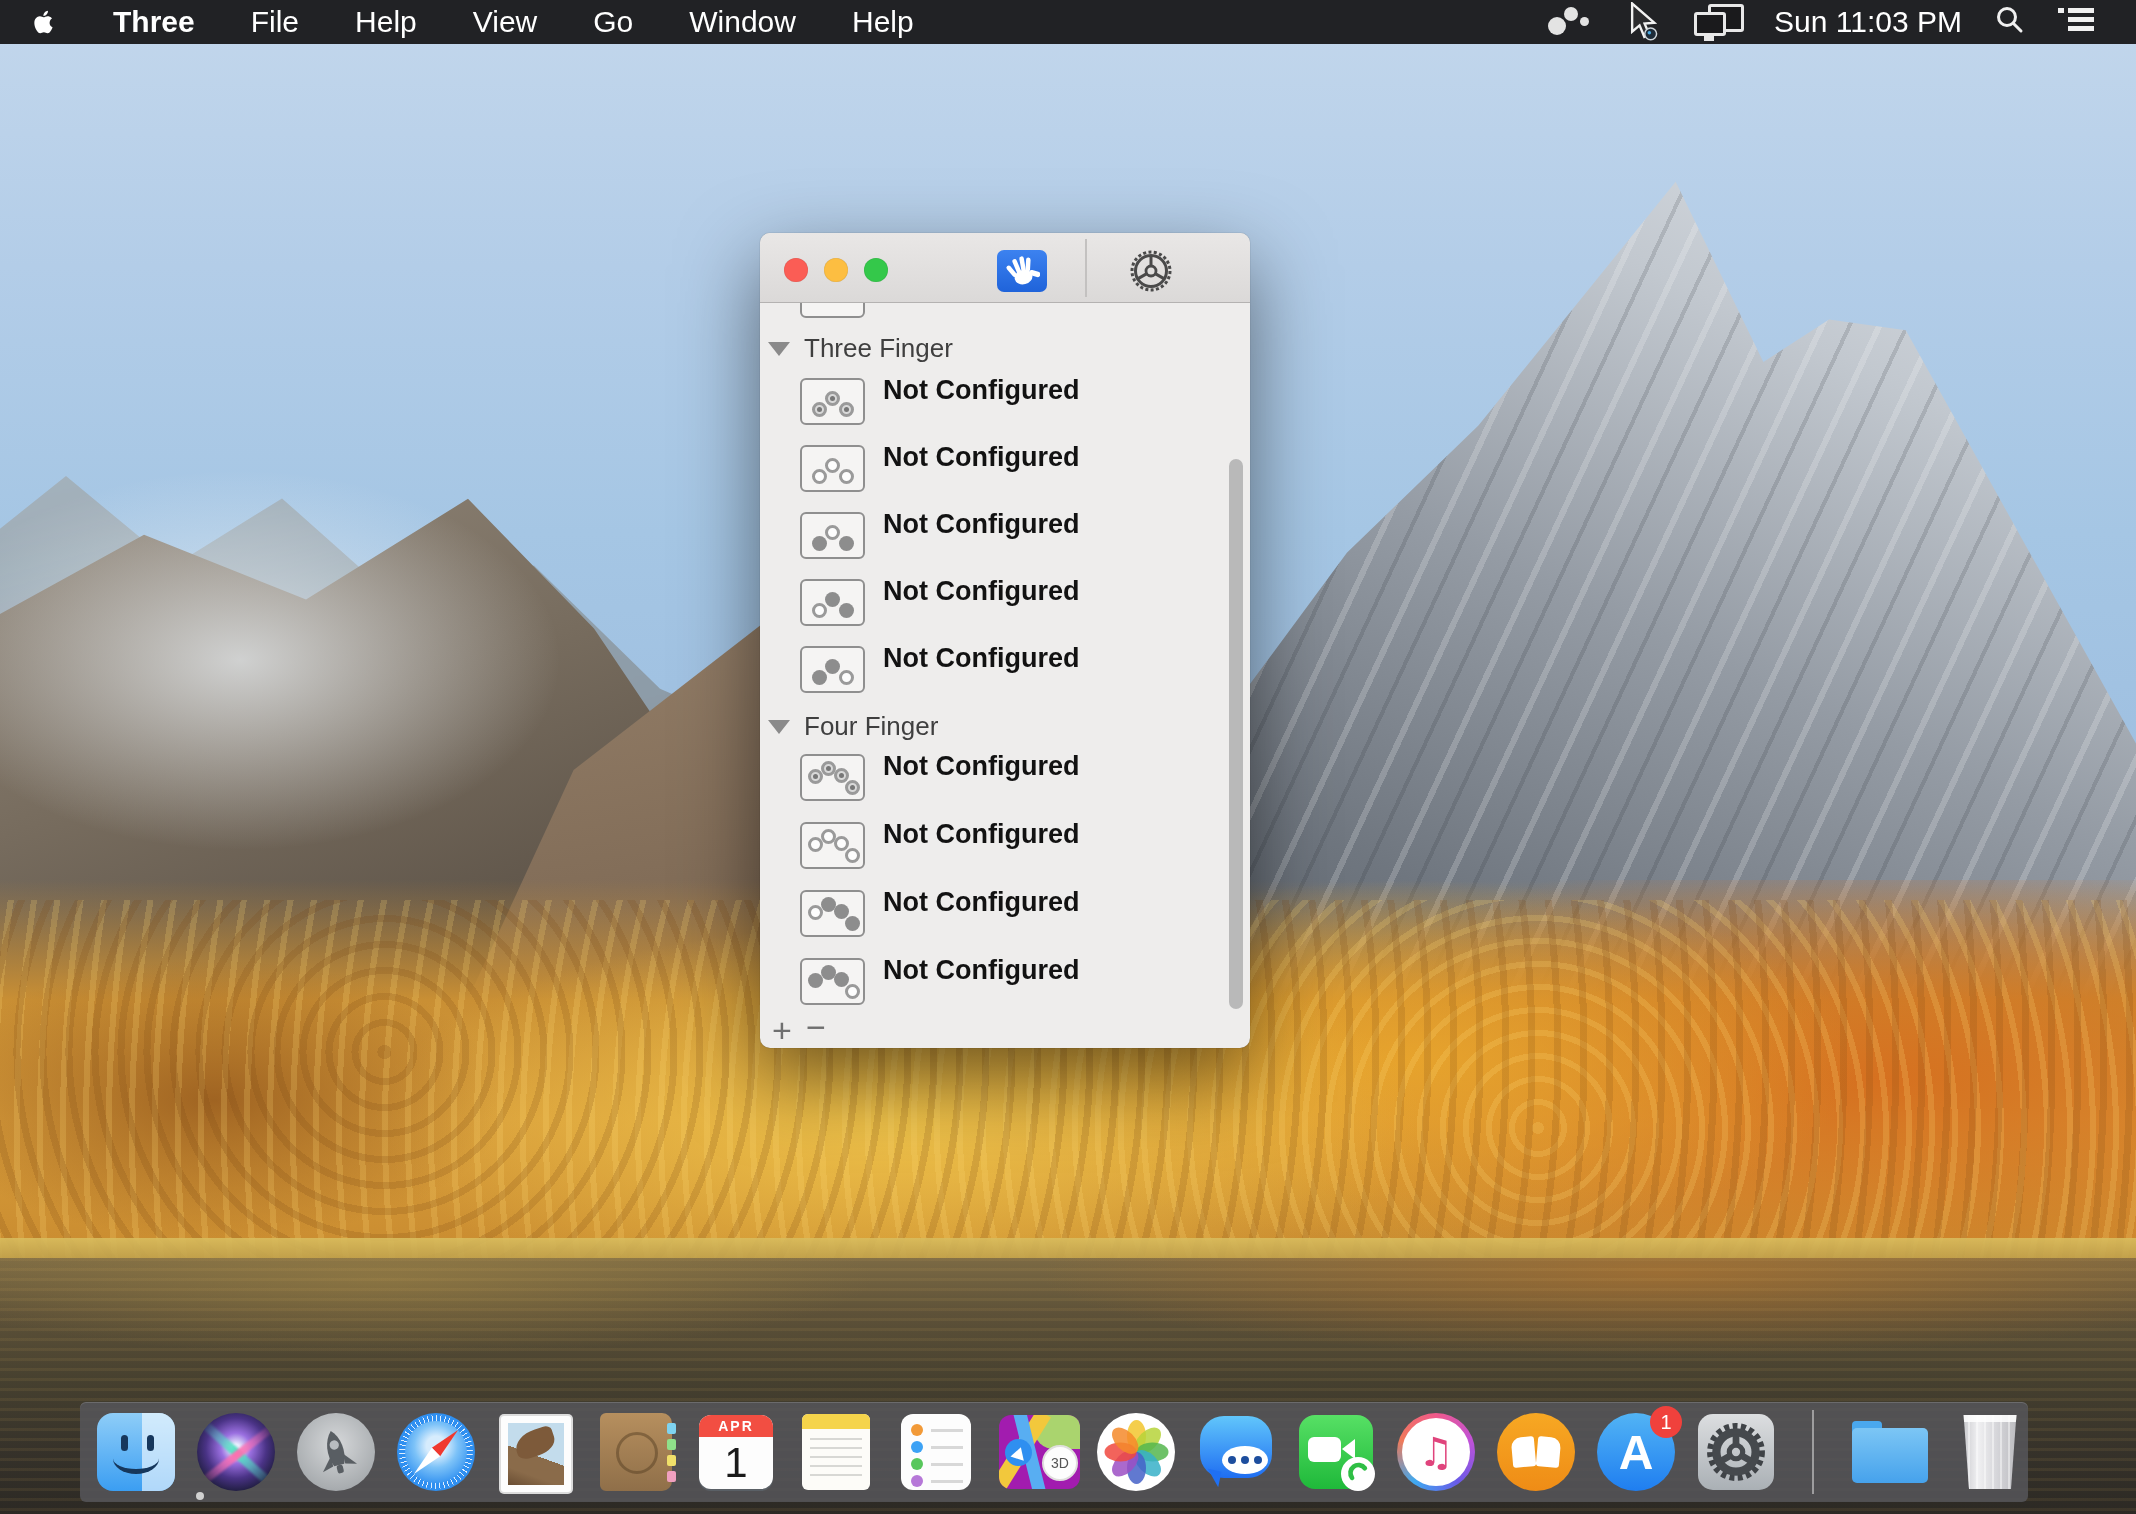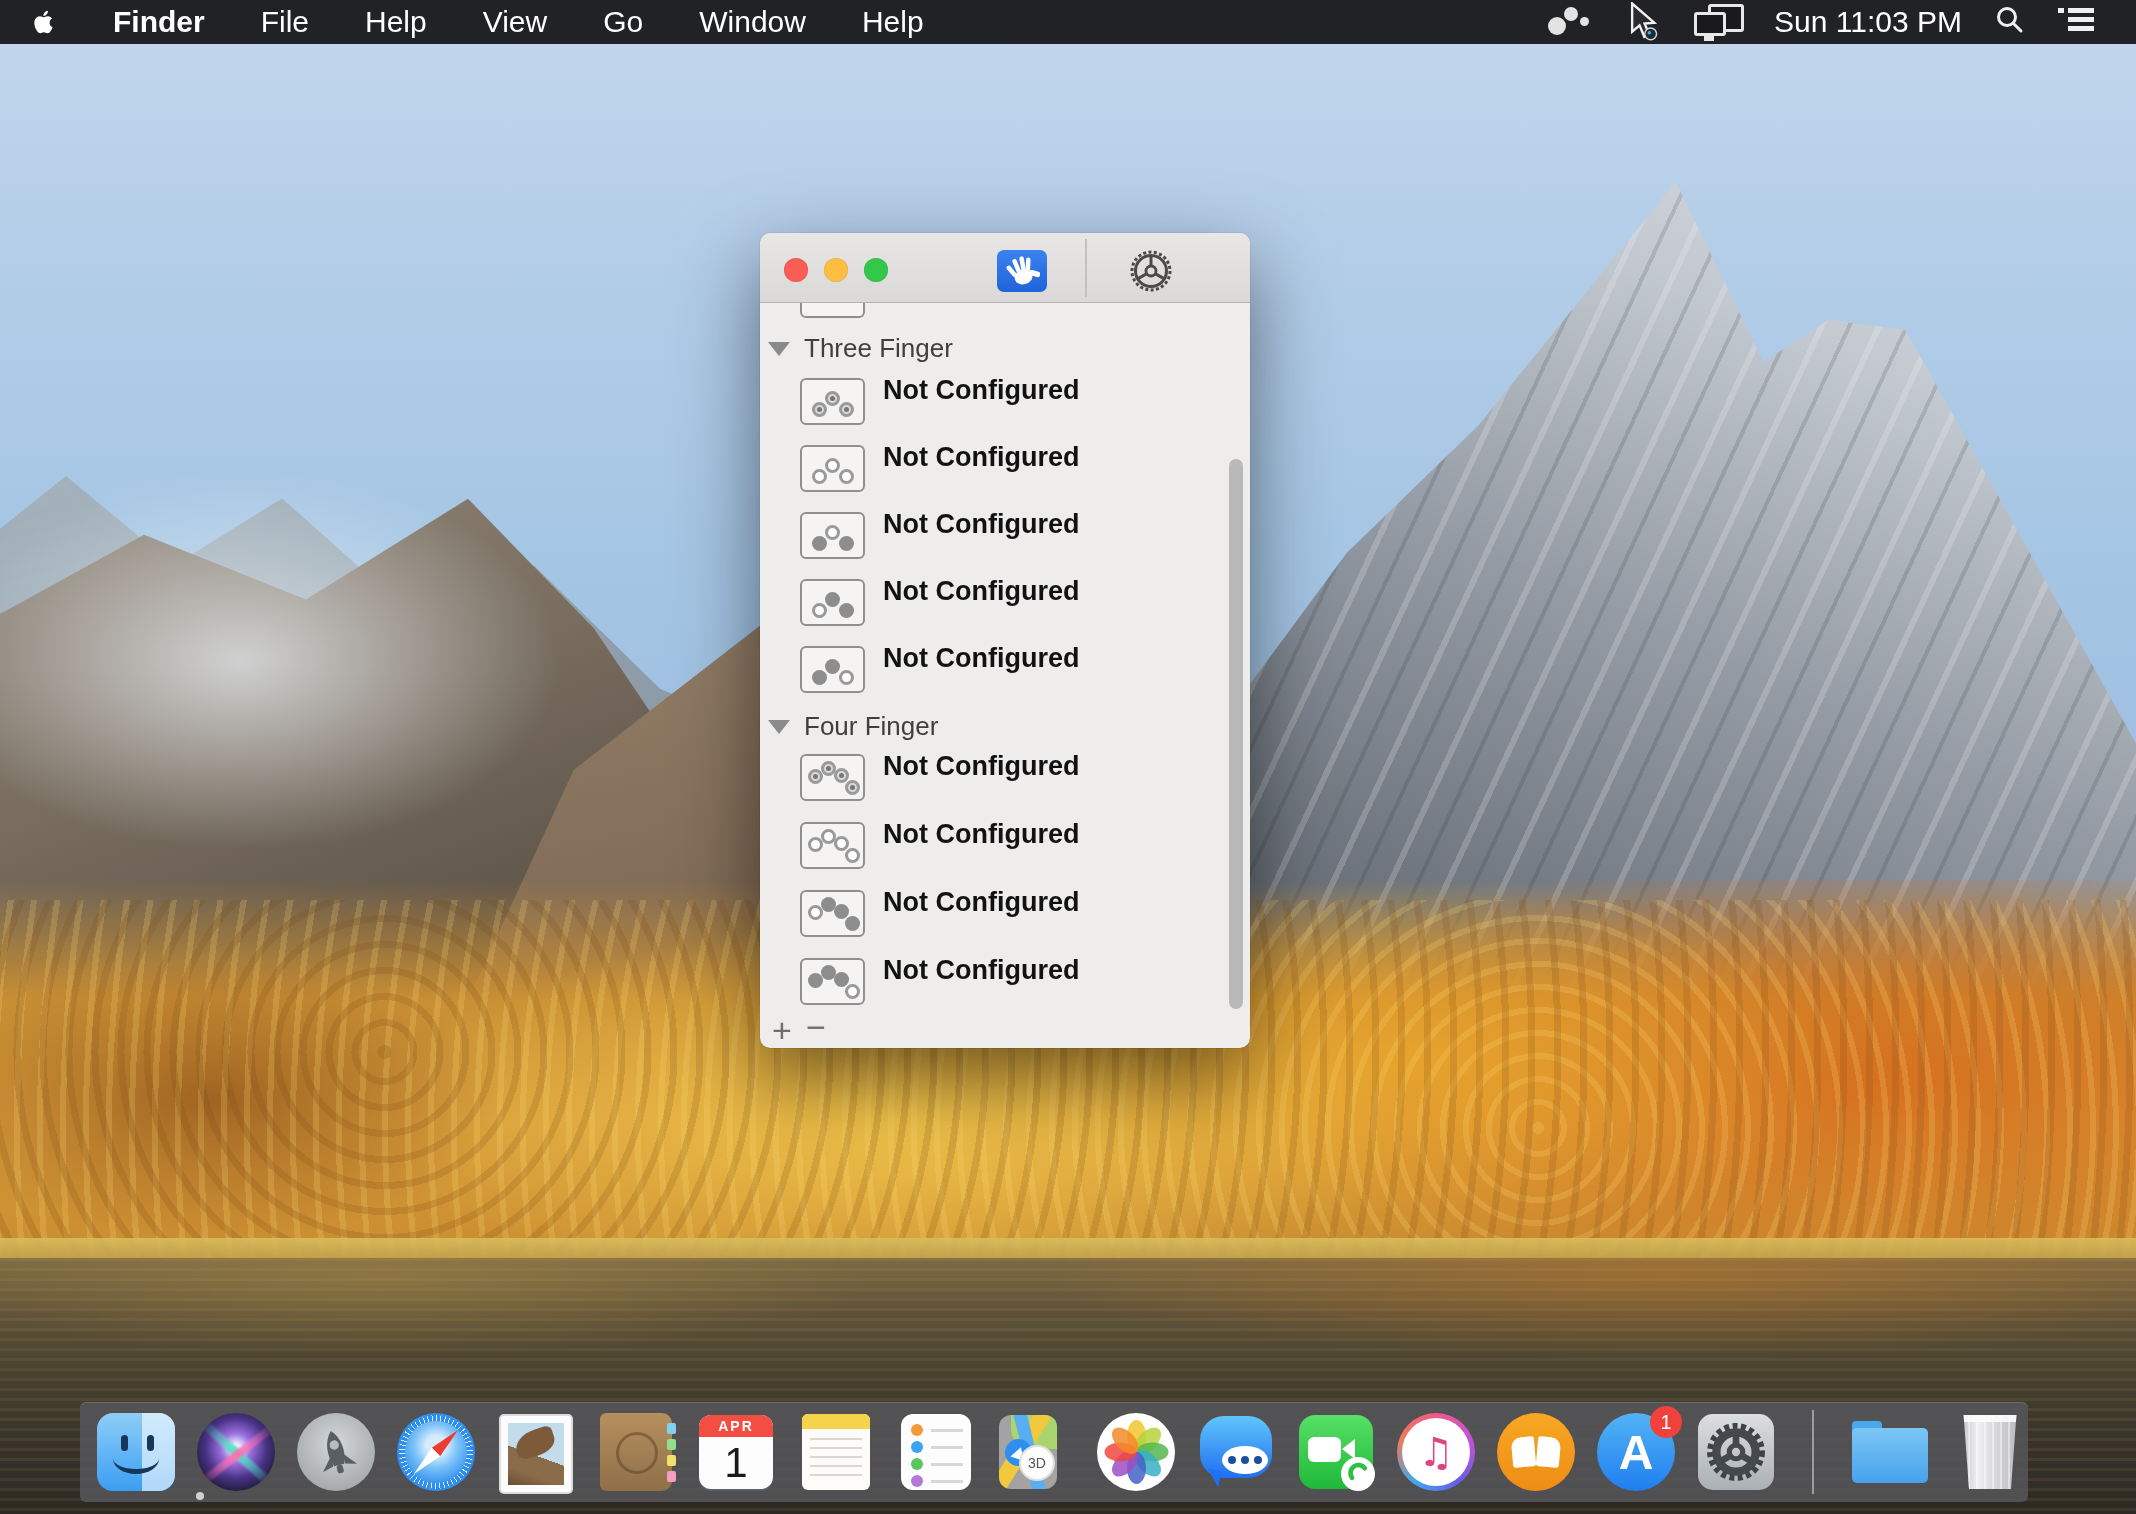--- a/index.html
+++ b/index.html
@@ -149,21 +149,21 @@
   .ic-notes{width:68px;height:76px;margin:2px 6px;background:#fdfcf8;border-radius:6px;position:relative;overflow:hidden;}
   .ic-notes .band{position:absolute;left:0;top:0;width:100%;height:15px;background:#f5d44b;}
   .ic-notes .lines{position:absolute;left:8px;right:8px;top:24px;height:44px;
        background:repeating-linear-gradient(180deg,#d8d8d4 0 2px,transparent 2px 9px);}
   
   .ic-rem{width:70px;height:76px;margin:2px 5px;background:#fdfdfd;border-radius:12px;position:relative;}
   .ic-rem .row{position:absolute;left:10px;width:50px;height:12px;}
   .ic-rem .row i{position:absolute;left:0;top:0;width:12px;height:12px;border-radius:50%;}
   .ic-rem .row u{position:absolute;left:20px;top:5px;width:32px;height:2.5px;background:#d8d8d8;}
   
-  .ic-maps{width:58px;height:74px;margin:3px;border-radius:12px;position:relative;overflow:hidden;background:#a3a3a3;}
+  .ic-maps{width:81px;height:74px;margin:3px;border-radius:12px;position:relative;overflow:hidden;background:#a21caf;}
   .ic-maps .green{position:absolute;right:0;top:0;width:46px;height:34px;background:#aad46e;border-radius:0 0 0 20px;}
   .ic-maps .yellow{position:absolute;left:8px;top:-10px;width:16px;height:110px;background:#f2c83c;transform:rotate(32deg);}
   .ic-maps .blue-rd{position:absolute;left:26px;top:-10px;width:13px;height:110px;background:#58aef2;transform:rotate(-14deg);}
   .ic-maps .nav{position:absolute;left:6px;top:24px;width:27px;height:27px;border-radius:50%;background:#2f8ff0;display:flex;align-items:center;justify-content:center;}
   .ic-maps .nav i{width:0;height:0;border-left:7px solid transparent;border-right:7px solid transparent;border-bottom:12px solid #fff;display:block;transform:rotate(18deg);}
   .ic-maps .d3{position:absolute;right:2px;top:30px;width:36px;height:36px;border-radius:50%;background:#fdfdfd;border:2px solid #e0dfdd;
        display:flex;align-items:center;justify-content:center;font-size:14px;color:#555;box-sizing:border-box;}
   
   .ic-photos{width:78px;height:78px;margin:1px;border-radius:50%;background:#fff;position:relative;}
   .petal{position:absolute;left:50%;top:50%;width:19px;height:32px;margin:-16px -9.5px;border-radius:50%;opacity:.85;}
@@ -233,21 +233,21 @@
   <div class="lake-streaks"></div>
 </div>
 
 <div id="menubar">
   <div class="mb-left">
     <span class="apple">
       <svg width="27" height="32" viewBox="0 0 24 24">
           <path fill="#fff" d="M18.71 19.5c-.83 1.24-1.71 2.45-3.05 2.47-1.34.03-1.77-.79-3.29-.79-1.53 0-2 .77-3.27.82-1.31.05-2.3-1.32-3.14-2.53C4.25 17 2.94 12.45 4.7 9.39c.87-1.52 2.43-2.48 4.12-2.51 1.28-.02 2.5.87 3.29.87.78 0 2.26-1.07 3.81-.91.65.03 2.47.26 3.64 1.98-.09.06-2.17 1.28-2.15 3.81.03 3.02 2.65 4.03 2.68 4.04-.03.07-.42 1.44-1.38 2.83M13 3.5c.73-.83 1.94-1.46 2.94-1.5.13 1.17-.34 2.35-1.04 3.19-.69.85-1.83 1.51-2.95 1.42-.15-1.15.41-2.35 1.05-3.11z"></path>
         </svg>
     </span>
-    <span class="mb-item bold">Finder</span>
+    <span class="mb-item bold">Three</span>
     <span class="mb-item">File</span>
     <span class="mb-item">Help</span>
     <span class="mb-item">View</span>
     <span class="mb-item">Go</span>
     <span class="mb-item">Window</span>
     <span class="mb-item">Help</span>
   </div>
   <div class="mb-right">
     <span class="dots-icon">
         <i></i>

